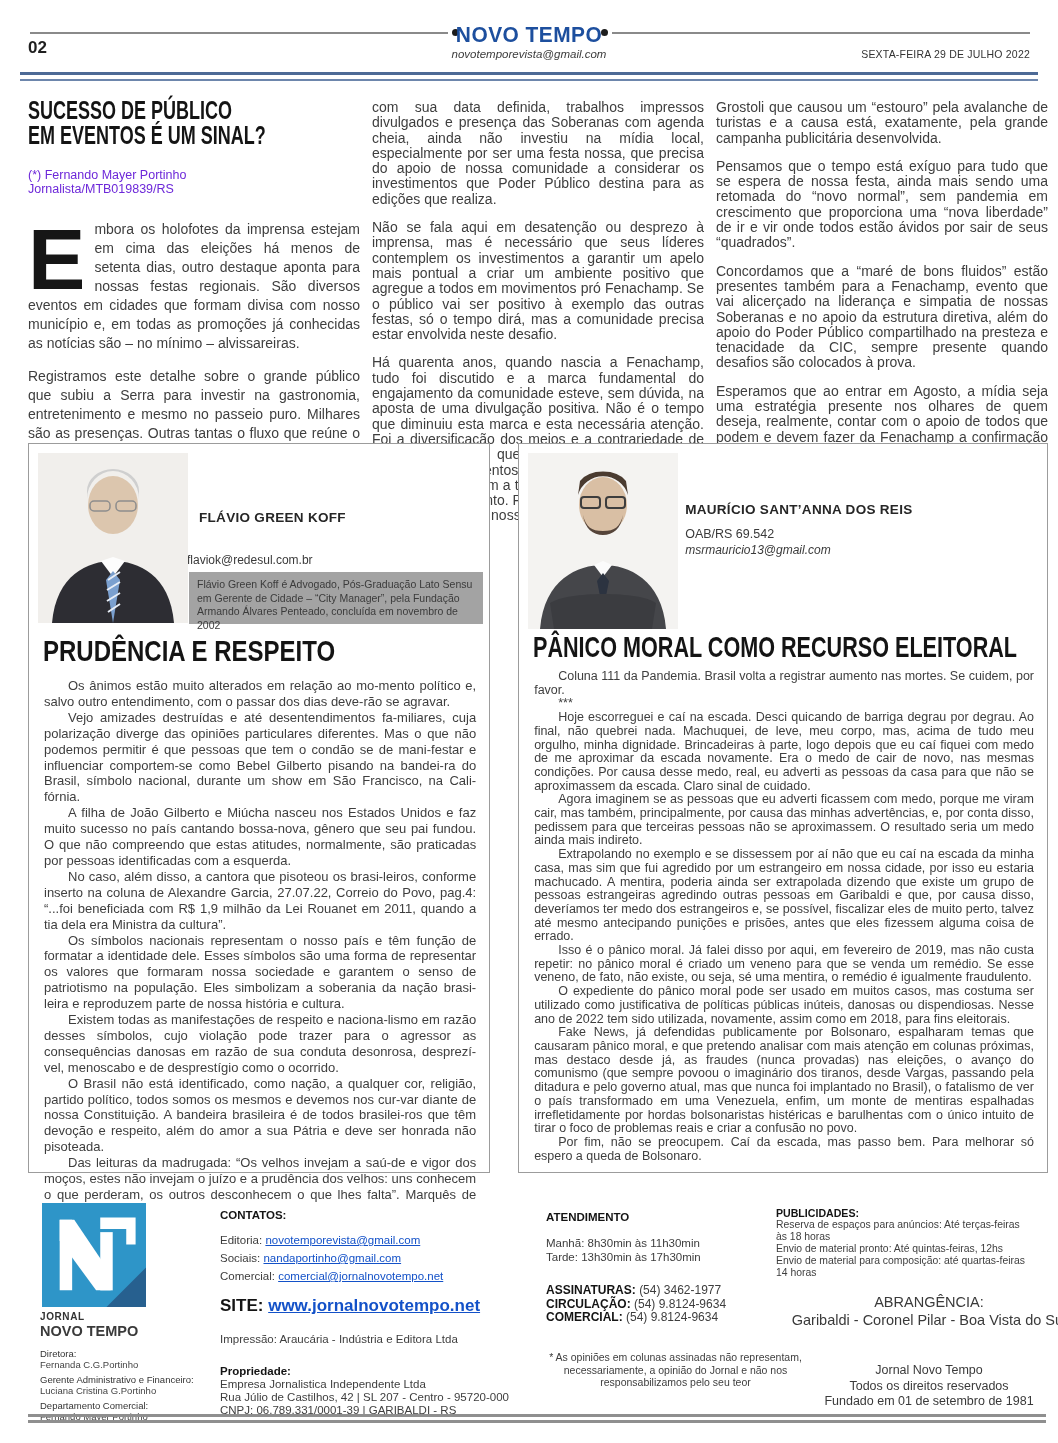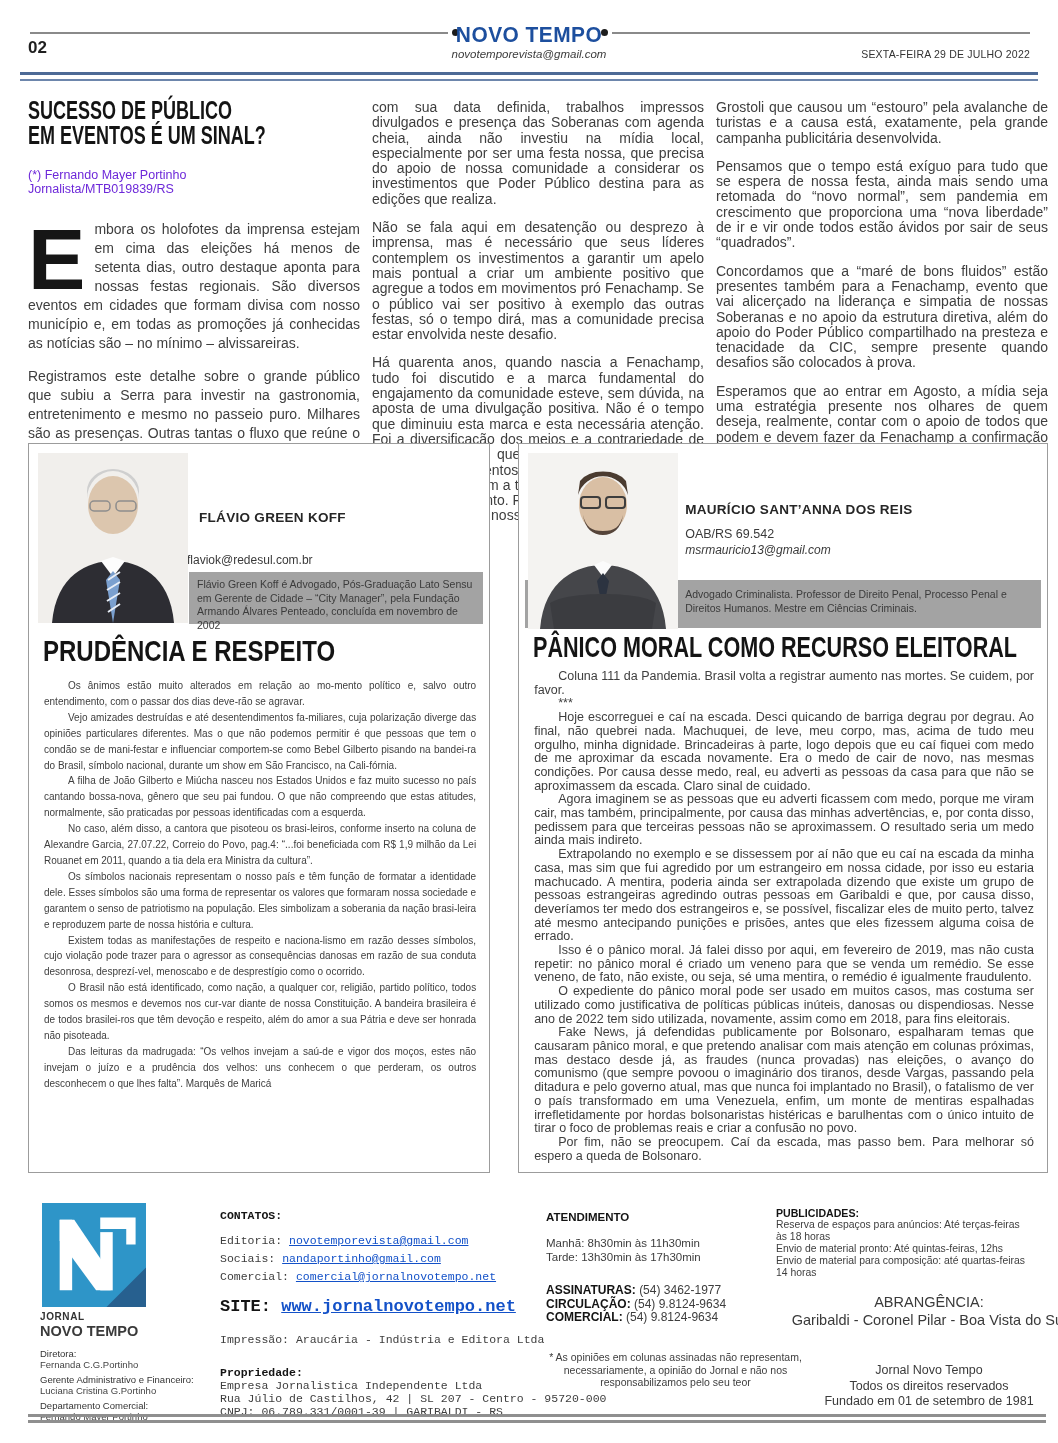--- a/index.html
+++ b/index.html
@@ -50,31 +50,31 @@
   .auth-oab{position:absolute;left:166px;top:83px;font-size:12.5px;color:#3a3a3a;}
   .colbox.right .auth-mail{left:166px;top:99px;font-style:italic;}
   .art-title{position:absolute;left:14px;font-weight:bold;color:#141414;}
   .art-title span{display:inline-block;font-size:30px;line-height:30px;transform-origin:left;white-space:nowrap;}
   .colbox.left .art-title{top:192px;}
   .colbox.left .art-title span{transform:scaleX(.80);}
   .colbox.right .art-title{top:188px;}
   .colbox.right .art-title span{transform:scaleX(.72);}
   .art-body{position:absolute;left:15px;right:13px;text-align:justify;color:#3e3e3e;}
   .art-body p{margin:0;text-indent:24px;}
-  .colbox.left .art-body{top:234px;font-size:10px;line-height:15.9px;}
+  .colbox.left .art-body{top:234px;font-size:13px;line-height:15.9px;}
   .colbox.right .art-body{top:226px;font-size:12.5px;line-height:13.7px;}
   
   .foot{position:absolute;left:28px;top:1195px;width:1000px;height:225px;font-size:11.5px;}
   .logo{position:absolute;left:10px;top:8px;width:112px;height:104px;}
   .logo-jornal{position:absolute;left:12px;top:116px;font-size:10px;font-weight:bold;color:#333;letter-spacing:.6px;}
   .logo-name{position:absolute;left:12px;top:128px;font-size:14.5px;font-weight:bold;color:#3a3a3a;}
   .staff{position:absolute;left:12px;top:149px;font-size:9.5px;line-height:11px;color:#444;}
   .staff .role{font-weight:normal;color:#333;margin-top:4px;}
   .sec-h{font-weight:bold;color:#141414;}
-  .contacts{position:absolute;left:192px;top:14px;font-family:Liberation Mono, monospace;}
+  .contacts{position:absolute;left:192px;top:14px;}
   .c-line{margin-top:4px;}
   .contacts .c-list{margin-top:12px;line-height:14px;}
   a.lnk{color:#1351c8;text-decoration:underline;}
   .site-line{margin-top:13px;font-size:17px;font-weight:bold;color:#141414;}
   .imp{margin-top:17px;color:#3e3e3e;}
   .prop{margin-top:20px;line-height:13px;color:#3e3e3e;}
   .atend{position:absolute;left:518px;top:16px;}
   .atend .hours{margin-top:13px;line-height:14px;}
   .phones{margin-top:20px;line-height:13.5px;font-size:12px;}
   .phones b{color:#141414;}
@@ -179,21 +179,20 @@
         <rect x="53" y="44" width="19" height="11" rx="3" fill="none" stroke="#3d3d3d" stroke-width="2"></rect>
         <rect x="78" y="44" width="19" height="11" rx="3" fill="none" stroke="#3d3d3d" stroke-width="2"></rect>
         <path d="M12 176c4-50 38-64 63-64s59 14 63 64z" fill="#45464a"></path>
         <path d="M66 112l9 12 9-12-9-4z" fill="#fbfbfb"></path>
         <path d="M75 120l6 8-4 20-4 0-4-20z" fill="#2c3340"></path>
         <path d="M22 150c18-12 90-12 106 0l-4 26H26z" fill="#3b3c40"></path>
       </svg>
       <div class="auth-name">MAURÍCIO SANT’ANNA DOS REIS</div>
       <div class="auth-oab">OAB/RS 69.542</div>
       <div class="auth-mail">msrmauricio13@gmail.com</div>
-      <div class="cap-bar">Advogado Criminalista. Professor de Direito Penal, Processo Penal e Direitos Humanos. Mestre em Ciências Criminais.</div>
       <div class="art-title">
         <span>PÂNICO MORAL COMO RECURSO ELEITORAL</span>
       </div>
       <div class="art-body">
         <p>Coluna 111 da Pandemia. Brasil volta a registrar aumento nas mortes. Se cuidem, por favor.</p>
         <p>***</p>
         <p>Hoje escorreguei e caí na escada. Desci quicando de barriga degrau por degrau. Ao final, não quebrei nada. Machuquei, de leve, meu corpo, mas, acima de tudo meu orgulho, minha dignidade. Brincadeiras à parte, logo depois que eu caí fiquei com medo de me aproximar da escada novamente. Era o medo de cair de novo, nas mesmas condições. Por causa desse medo, real, eu adverti as pessoas da casa para que não se aproximassem da escada. Claro sinal de cuidado.</p>
         <p>Agora imaginem se as pessoas que eu adverti ficassem com medo, porque me viram cair, mas também, principalmente, por causa das minhas advertências, e, por conta disso, pedissem para que terceiras pessoas não se aproximassem. O resultado seria um medo ainda mais indireto.</p>
         <p>Extrapolando no exemplo e se dissessem por aí não que eu caí na escada da minha casa, mas sim que fui agredido por um estrangeiro em nossa cidade, por isso eu estaria machucado. A mentira, poderia ainda ser extrapolada dizendo que existe um grupo de pessoas estrangeiras agredindo outras pessoas em Garibaldi e que, por causa disso, deveríamos ter medo dos estrangeiros e, se possível, fiscalizar eles de muito perto, talvez até mesmo antecipando punições e prisões, antes que eles fizessem alguma coisa de errado.</p>
         <p>Isso é o pânico moral. Já falei disso por aqui, em fevereiro de 2019, mas não custa repetir: no pânico moral é criado um veneno para que se venda um remédio. Se esse veneno, de fato, não existe, ou seja, sé uma mentira, o remédio é igualmente fraudulento.</p>

